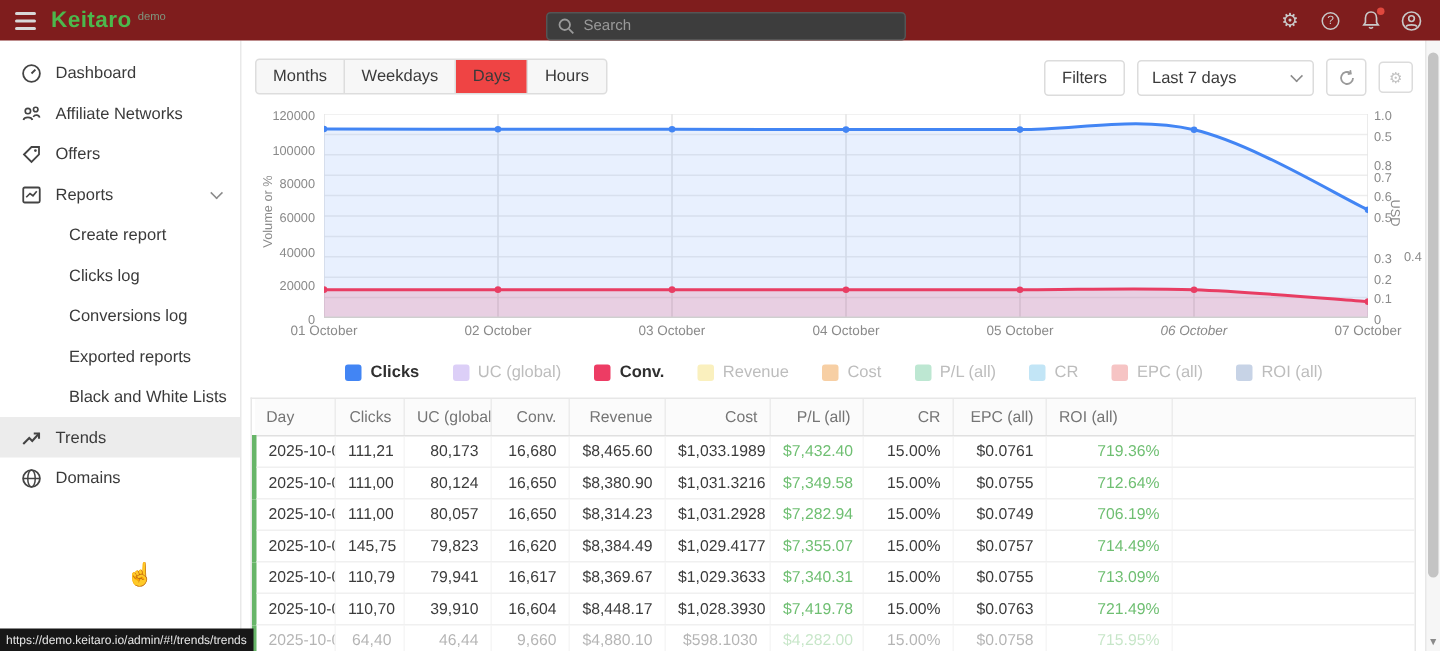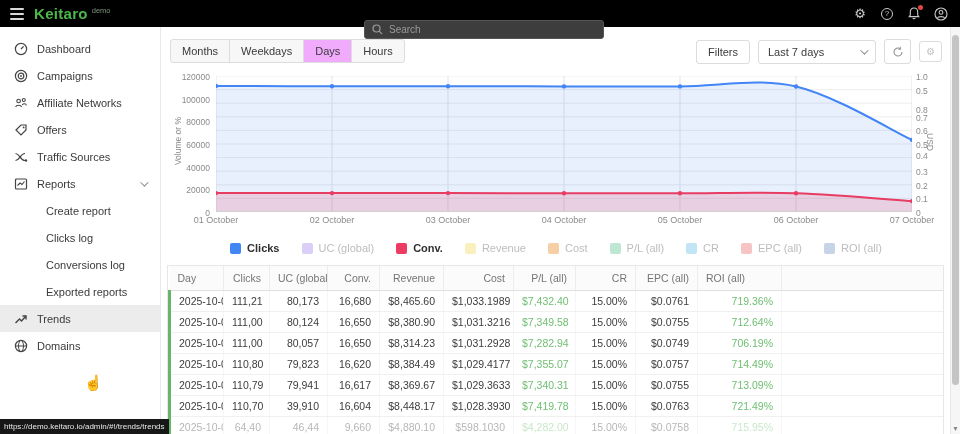--- a/index.html
+++ b/index.html
@@ -1,27 +1,27 @@
 <!DOCTYPE html>
 <html><head>
 <meta charset="utf-8">
 <style>
   * { margin:0; padding:0; box-sizing:border-box; }
   html,body { width:960px; height:434px; overflow:hidden; background:#fff;
     font-family:"Liberation Sans", sans-serif; font-size:11px; color:#3c3c3c; }
 
   
-  .topbar { position:absolute; top:0; left:0; width:960px; height:27px; background:#000000;
+  .topbar { position:absolute; top:0; left:0; width:960px; height:27px; background:#7f1d1d;
     display:flex; align-items:center; z-index:30; }
   .hamburger { width:30px; height:27px; display:flex; flex-direction:column; justify-content:center;
     align-items:center; gap:3px; cursor:pointer; margin-left:2px; }
   .hamburger span { display:block; width:14px; height:2px; background:#d8d8d8; border-radius:1px; }
   .logo { color:#4cb84c; font-weight:bold; font-size:15px; letter-spacing:.3px; margin-left:2px; }
   .logo-badge { color:#7e957e; font-size:7.5px; margin:-7px 0 0 4px; }
-  .search { position:absolute; left:364px; top:20px; width:240px; height:19px; background:#3d3d3d;
+  .search { position:absolute; left:364px; top:8px; width:240px; height:19px; background:#3d3d3d;
     border:1px solid #555; border-radius:3px; display:flex; align-items:center; padding:0 7px; }
   .search svg { flex:0 0 auto; }
   .search input { background:transparent; border:0; outline:0; color:#bdbdbd; font-size:10px;
     margin-left:6px; width:100%; font-family:"Liberation Sans",sans-serif; }
   .search input::placeholder { color:#9a9a9a; }
   .top-icons { position:absolute; right:12px; top:0; height:27px; display:flex; align-items:center; gap:13px; }
   .tico { color:#c9c9c9; font-size:13px; line-height:1; position:relative; cursor:pointer;
     width:14px; height:14px; display:flex; align-items:center; justify-content:center; }
   .help-circle { width:12px; height:12px; border:1px solid #c9c9c9; border-radius:50%;
     font-size:8px; display:flex; align-items:center; justify-content:center; color:#c9c9c9; }
@@ -41,21 +41,21 @@
     font-size:8px; padding:3px 4px; white-space:nowrap; z-index:40; max-width:178px; }
   .cursor-glyph { position:absolute; left:84px; top:374px; font-size:15px; color:#111; z-index:50;
     text-shadow:0 0 2px #fff; }
 
   
   .main { position:absolute; left:162px; top:27px; right:10px; bottom:0; background:#fff; }
   .toolbar { height:43px; padding:12px 8px 0 8px; display:flex; align-items:flex-start; }
   .tabs { display:inline-flex; border:1px solid #ddd; border-radius:3px; overflow:hidden; background:#f7f7f7; }
   .tab { padding:5px 11px; font-size:11px; color:#3a3a3a; border-right:1px solid #ddd; cursor:pointer; }
   .tab:last-child { border-right:0; }
-  .tab.active { background:#f0abfc; }
+  .tab.active { background:#ef4444; }
   .toolbar-right { margin-left:auto; display:flex; align-items:center; gap:8px; }
   .btn { background:#fff; border:1px solid #dcdcdc; border-radius:3px; padding:5px 11px; font-size:11px;
     color:#3a3a3a; cursor:pointer; }
   .select { background:#fff; border:1px solid #dcdcdc; border-radius:3px; padding:5px 9px; font-size:11px;
     color:#3a3a3a; width:118px; display:flex; align-items:center; cursor:pointer; }
   .select .sel-chev { margin-left:auto; width:6px; height:6px; border-right:1px solid #8a8a8a;
     border-bottom:1px solid #8a8a8a; transform:rotate(45deg) translateY(-2px); }
   .icon-btn { background:#fff; border:1px solid #dcdcdc; border-radius:3px; width:27px; height:25px;
     display:flex; align-items:center; justify-content:center; color:#9a9a9a; cursor:pointer; }
   .icon-btn.small { width:23px; height:21px; color:#c2c2c2; font-size:10px; }
@@ -153,78 +153,61 @@
         <svg width="14" height="14" viewBox="0 0 14 14">
           <circle cx="7" cy="7" r="5.6" fill="none" stroke="#444" stroke-width="1.2"></circle>
           <line x1="7" y1="7" x2="9.6" y2="4.4" stroke="#444" stroke-width="1.3"></line>
         </svg>
       </span>
     <span class="nlabel">Dashboard</span>
   </div>
   <div class="nav-item">
     <span class="nico">
         <svg width="14" height="14" viewBox="0 0 14 14">
-          <circle cx="7" cy="7" r="5.6" fill="none" stroke="#444" stroke-width="1.2"></circle>
-          <circle cx="7" cy="7" r="2.8" fill="none" stroke="#444" stroke-width="1.2"></circle>
-          <circle cx="7" cy="7" r="0.9" fill="#444"></circle>
-        </svg>
-      </span>
-    <span class="nlabel">Campaigns</span>
-  </div>
-  <div class="nav-item">
-    <span class="nico">
-        <svg width="14" height="14" viewBox="0 0 14 14">
           <circle cx="4.6" cy="5" r="1.8" fill="none" stroke="#444" stroke-width="1.1"></circle>
           <circle cx="9.8" cy="4" r="1.5" fill="none" stroke="#444" stroke-width="1.1"></circle>
           <path d="M1.6 11 C2.2 8.6 7 8.6 7.6 11" fill="none" stroke="#444" stroke-width="1.1"></path>
           <path d="M8.2 9 C9 7.2 12 7.4 12.4 9.4" fill="none" stroke="#444" stroke-width="1.1"></path>
         </svg>
       </span>
     <span class="nlabel">Affiliate Networks</span>
   </div>
   <div class="nav-item">
     <span class="nico">
         <svg width="14" height="14" viewBox="0 0 14 14">
           <path d="M2 7 L7 2 L12 2 L12 7 L7 12 Z" fill="none" stroke="#444" stroke-width="1.2"></path>
           <circle cx="9.6" cy="4.4" r="0.9" fill="#444"></circle>
         </svg>
       </span>
     <span class="nlabel">Offers</span>
   </div>
   <div class="nav-item">
     <span class="nico">
         <svg width="14" height="14" viewBox="0 0 14 14">
-          <path d="M1.5 3.5 C6 3.5 6 10.5 11 10.5" fill="none" stroke="#444" stroke-width="1.2"></path>
-          <path d="M1.5 10.5 C6 10.5 6 3.5 11 3.5" fill="none" stroke="#444" stroke-width="1.2"></path>
-          <circle cx="12" cy="10.5" r="1.2" fill="#444"></circle>
-        </svg>
-      </span>
-    <span class="nlabel">Traffic Sources</span>
-  </div>
-  <div class="nav-item">
-    <span class="nico">
-        <svg width="14" height="14" viewBox="0 0 14 14">
           <rect x="1.5" y="2" width="11" height="10" rx="1" fill="none" stroke="#444" stroke-width="1.2"></rect>
           <polyline points="3.5,8.5 6,6 8,7.5 10.5,4.5" fill="none" stroke="#444" stroke-width="1.1"></polyline>
         </svg>
       </span>
     <span class="nlabel">Reports</span>
     <span class="chev"></span>
   </div>
   <div class="nav-item sub">
     <span class="nlabel">Create report</span>
   </div>
   <div class="nav-item sub">
     <span class="nlabel">Clicks log</span>
   </div>
   <div class="nav-item sub">
     <span class="nlabel">Conversions log</span>
   </div>
   <div class="nav-item sub">
     <span class="nlabel">Exported reports</span>
+  </div>
+  <div class="nav-item sub">
+    <span class="nlabel">Black and White Lists</span>
   </div>
   <div class="nav-item active">
     <span class="nico">
         <svg width="14" height="14" viewBox="0 0 14 14">
           <polyline points="1.5,11 5.5,7 7.5,9 12,4" fill="none" stroke="#444" stroke-width="1.4"></polyline>
           <polyline points="8.5,4 12,4 12,7.5" fill="none" stroke="#444" stroke-width="1.4"></polyline>
         </svg>
       </span>
     <span class="nlabel">Trends</span>
   </div>
@@ -322,36 +305,36 @@
             <circle cx="698" cy="125.1" r="2.2" fill="#E83D63"></circle>
             <line x1="0" y1="135.5" x2="698" y2="135.5" stroke="#cfcfcf" stroke-width="1"></line>
           </svg>
       </div>
       <div class="right-axis" id="right-axis">
         <div class="axis-title-r" id="yr-title">USD</div>
       <span style="top: 132px;">0</span>
           <span style="top: 118.4px;">0.1</span>
           <span style="top: 104.8px;">0.2</span>
           <span style="top: 91.2px;">0.3</span>
-          <span style="top: 75px;">0.4</span>
+          <span style="top: 90px; margin-left: 20px;">0.4</span>
           <span style="top: 64px; text-align: right;">0.5</span>
           <span style="top: 50.4px;">0.6</span>
           <span style="top: 36.8px;">0.7</span>
           <span style="top: 29px; text-align: center;">0.8</span>
           <span style="top: 9.6px;">0.5</span>
           <span style="top: -4px;">1.0</span>
         </div>
     </div>
     <div class="x-labels" id="x-labels">
         <span style="left: 0%;">01 October</span>
         <span style="left: 16.6667%;">02 October</span>
         <span style="left: 33.3333%;">03 October</span>
         <span style="left: 50%;">04 October</span>
         <span style="left: 66.6667%;">05 October</span>
-        <span style="left: 83.3333%;">06 October</span>
+        <span style="left: 83.3333%; font-style: italic;">06 October</span>
         <span style="left: 100%;">07 October</span>
       </div>
   </div>
 
   <div class="legend" id="legend">
       <span class="lg-item on">
         <i style="background:#4285F4"></i>
         <b>Clicks</b>
       </span>
       <span class="lg-item">
@@ -453,21 +436,21 @@
             <td>$8,314.23</td>
             <td>$1,031.2928</td>
             <td>$7,282.94</td>
             <td>15.00%</td>
             <td>$0.0749</td>
             <td>706.19%</td>
             <td></td>
           </tr>
           <tr>
             <td>2025-10-04</td>
-            <td>110,80</td>
+            <td>145,75</td>
             <td>79,823</td>
             <td>16,620</td>
             <td>$8,384.49</td>
             <td>$1,029.4177</td>
             <td>$7,355.07</td>
             <td>15.00%</td>
             <td>$0.0757</td>
             <td>714.49%</td>
             <td></td>
           </tr>

